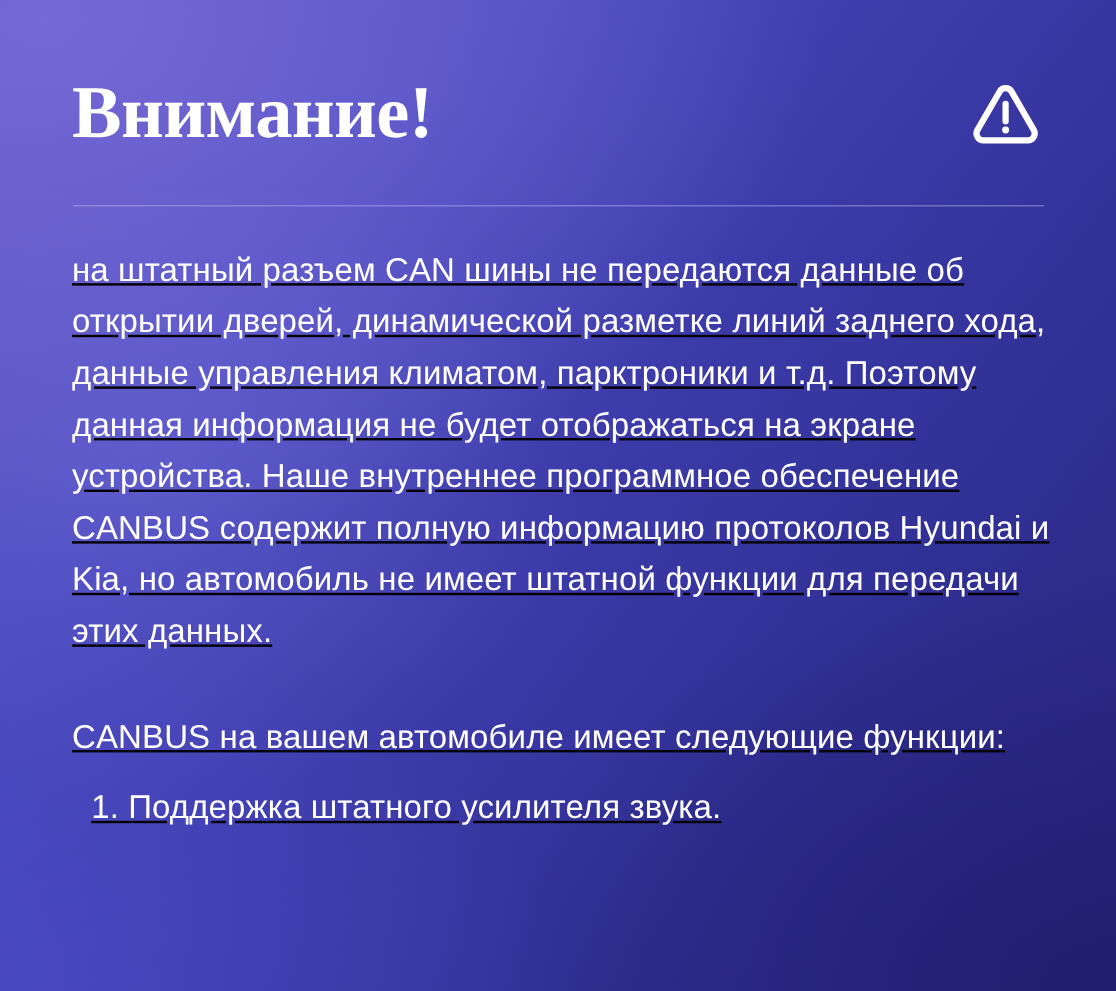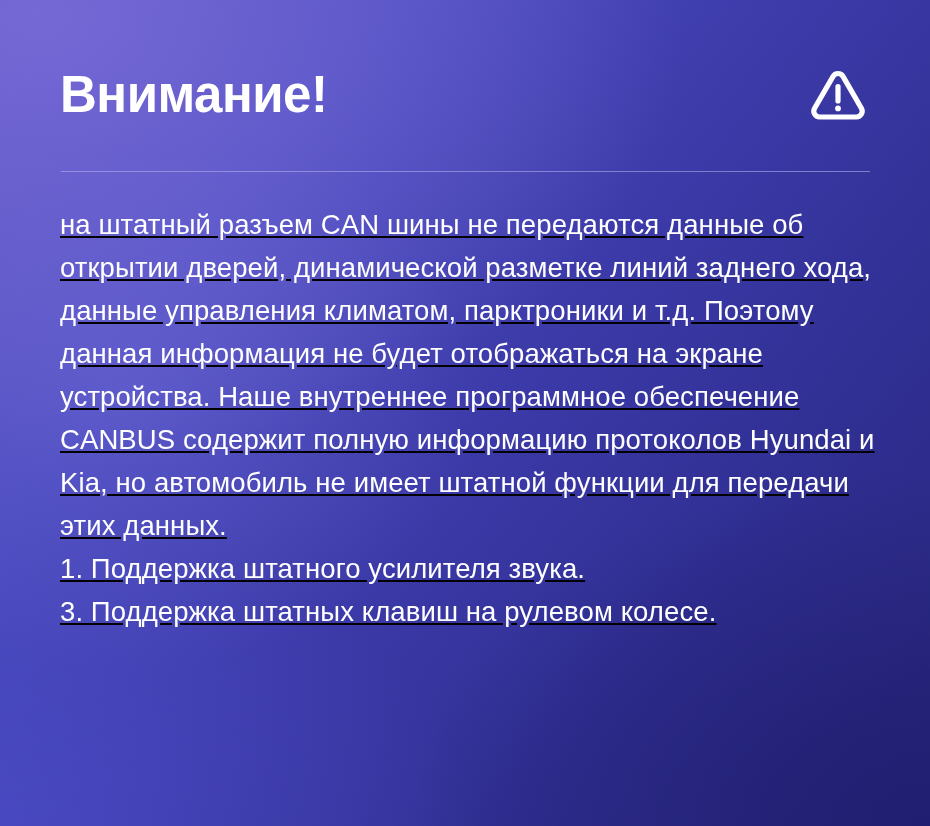--- a/index.html
+++ b/index.html
@@ -54,27 +54,28 @@
     top: 46px;
     width: 812px;
     height: 96px;
     display: flex;
     align-items: center;
     justify-content: space-between;
   }
 
   .title {
     color: #ffffff;
-    font-size: 51px;
+    font-size: 62px;
     font-weight: 800;
     letter-spacing: -0.5px;
     line-height: 1;
     white-space: nowrap;
     margin: 0;
     padding: 0;
+    font-family: Liberation Serif, serif;
   }
 
   .warn-icon {
     width: 64px;
     height: 64px;
     display: block;
     margin-right: 2px;
   }
 
   .divider {
@@ -103,21 +104,21 @@
     letter-spacing: 0.1px;
     margin: 0;
   }
 
   .para.second {
     margin-top: 45px;
   }
 
   .list {
     list-style: none;
-    margin: 0;
+    margin: 16px;
     padding: 0;
   }
 
   .list-item {
     color: #ffffff;
     font-size: 27.5px;
     font-weight: 500;
     line-height: 43px;
     letter-spacing: 0.1px;
     margin: 0;
@@ -142,21 +143,21 @@
           <circle cx="32" cy="46.4" r="2.9" fill="#ffffff"></circle>
         </svg>
       </span>
     </div>
 
     <div class="divider"></div>
 
     <div class="body-block">
       <p class="para">на штатный разъем CAN шины не передаются данные об открытии дверей, динамической разметке линий заднего хода, данные управления климатом, парктроники и т.д. Поэтому данная информация не будет отображаться на экране устройства. Наше внутреннее программное обеспечение CANBUS содержит полную информацию протоколов Hyundai и Kia, но автомобиль не имеет штатной функции для передачи этих данных.</p>
 
+      <p class="para second">CANBUS на вашем автомобиле имеет следующие функции:</p>
 
       <ul class="list">
         <li class="list-item">1. Поддержка штатного усилителя звука.</li>
-        <li class="list-item">3. Поддержка штатных клавиш на рулевом колесе.</li>
       </ul>
     </div>
 
   </div>
 </div>
 
 </body></html>

